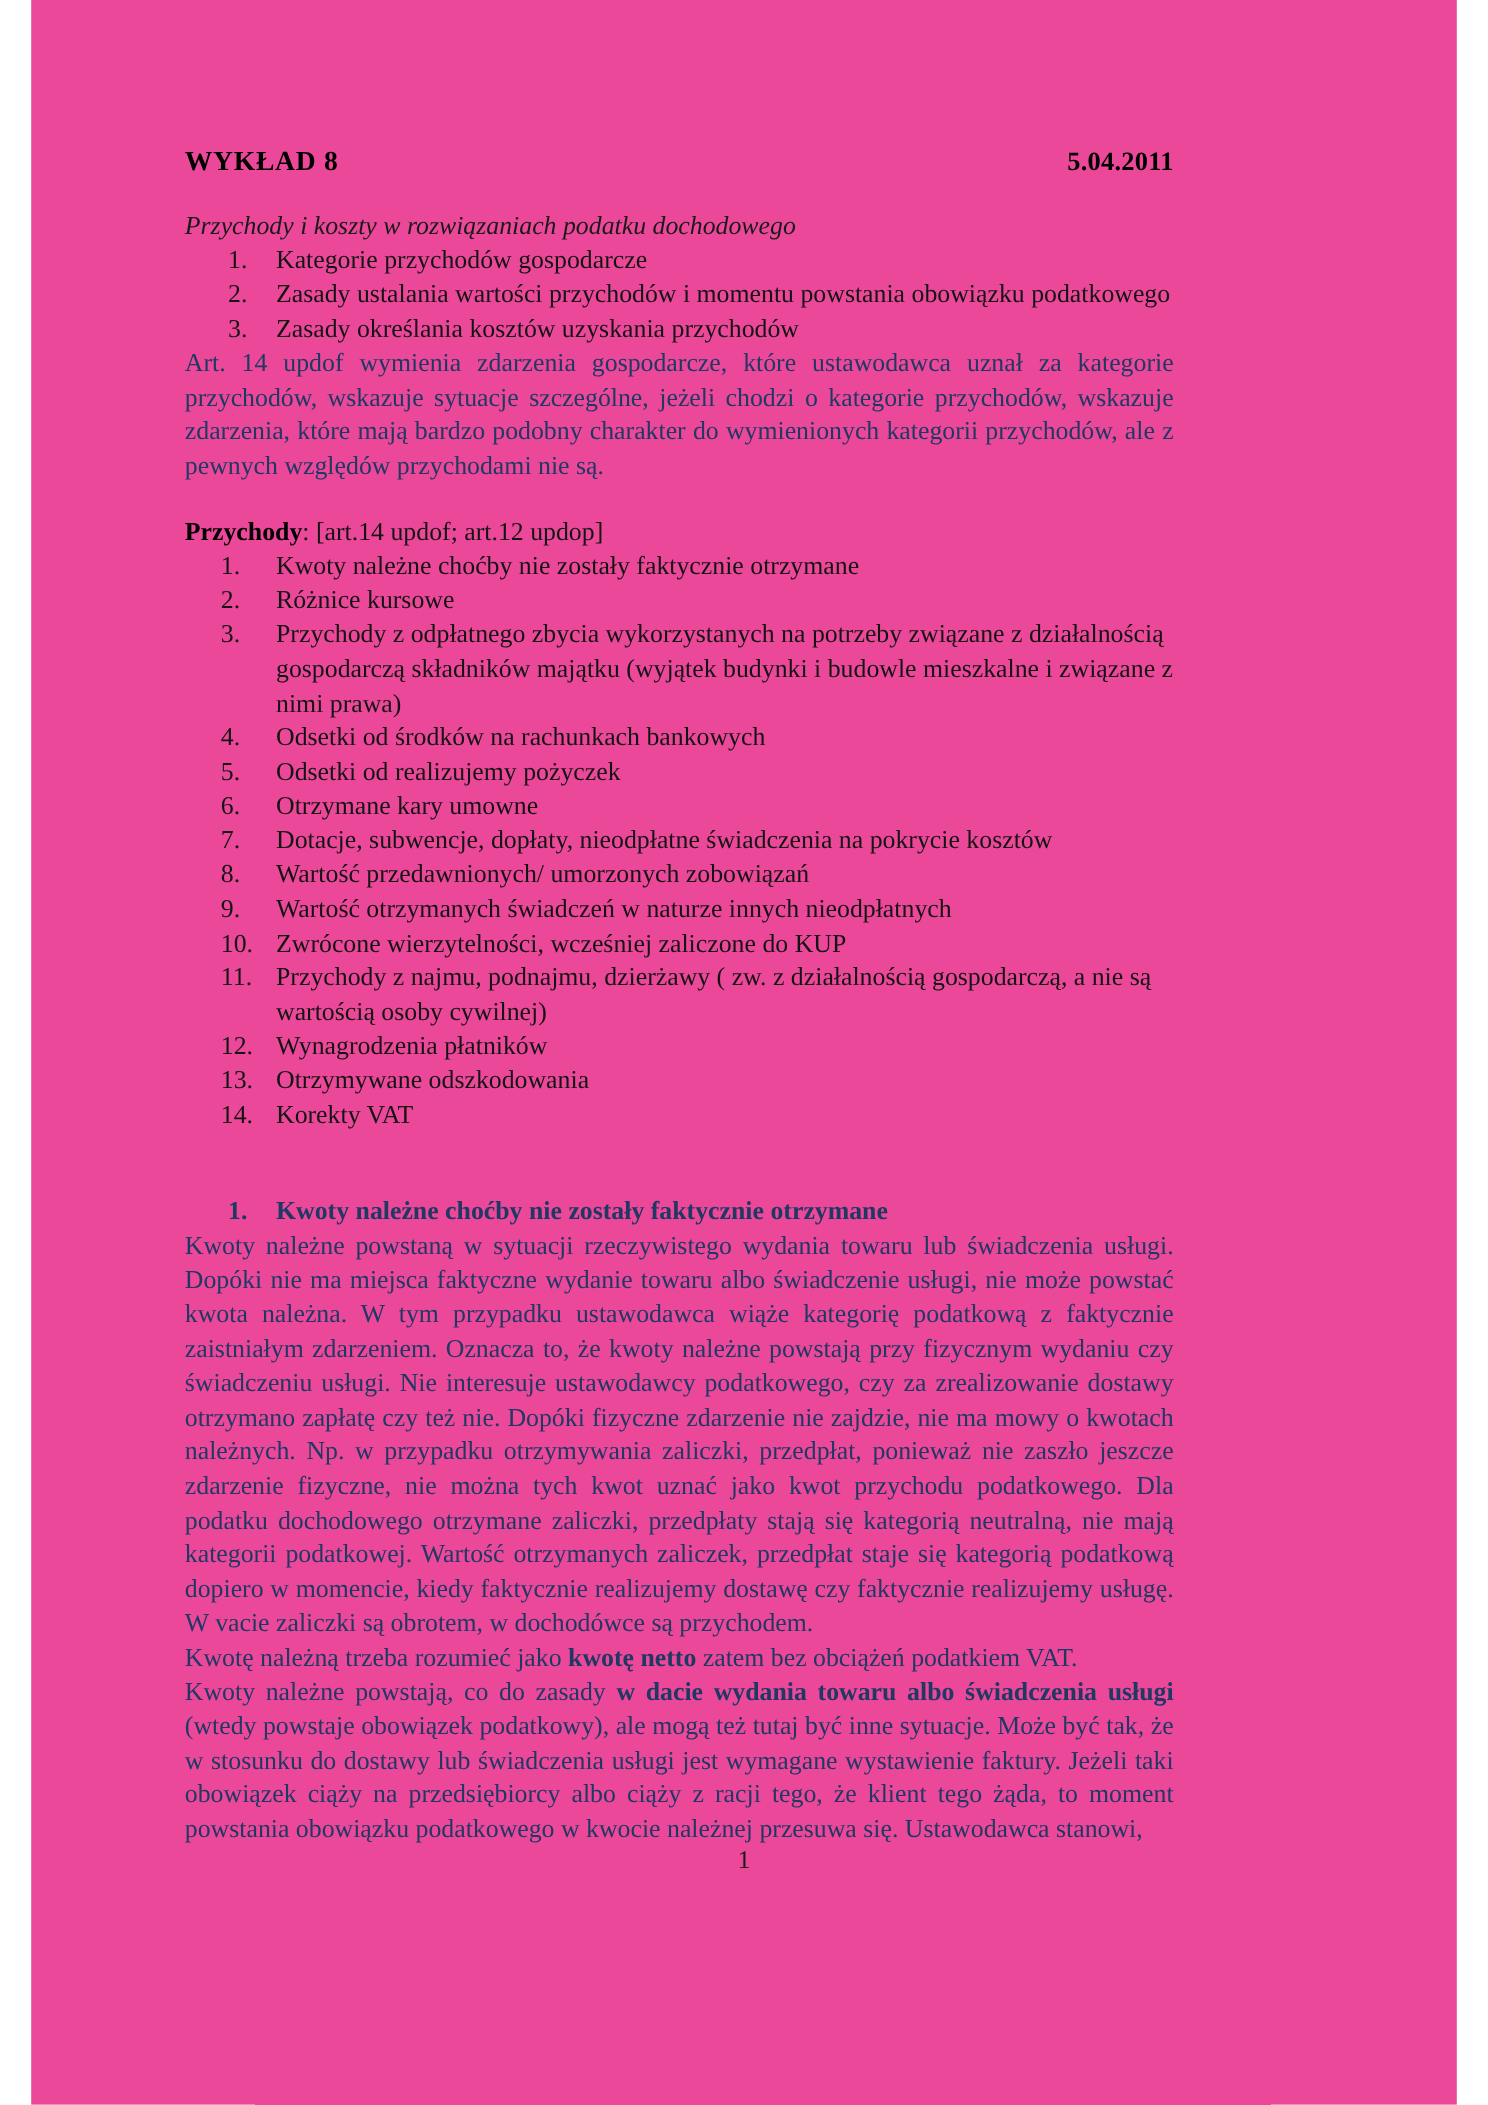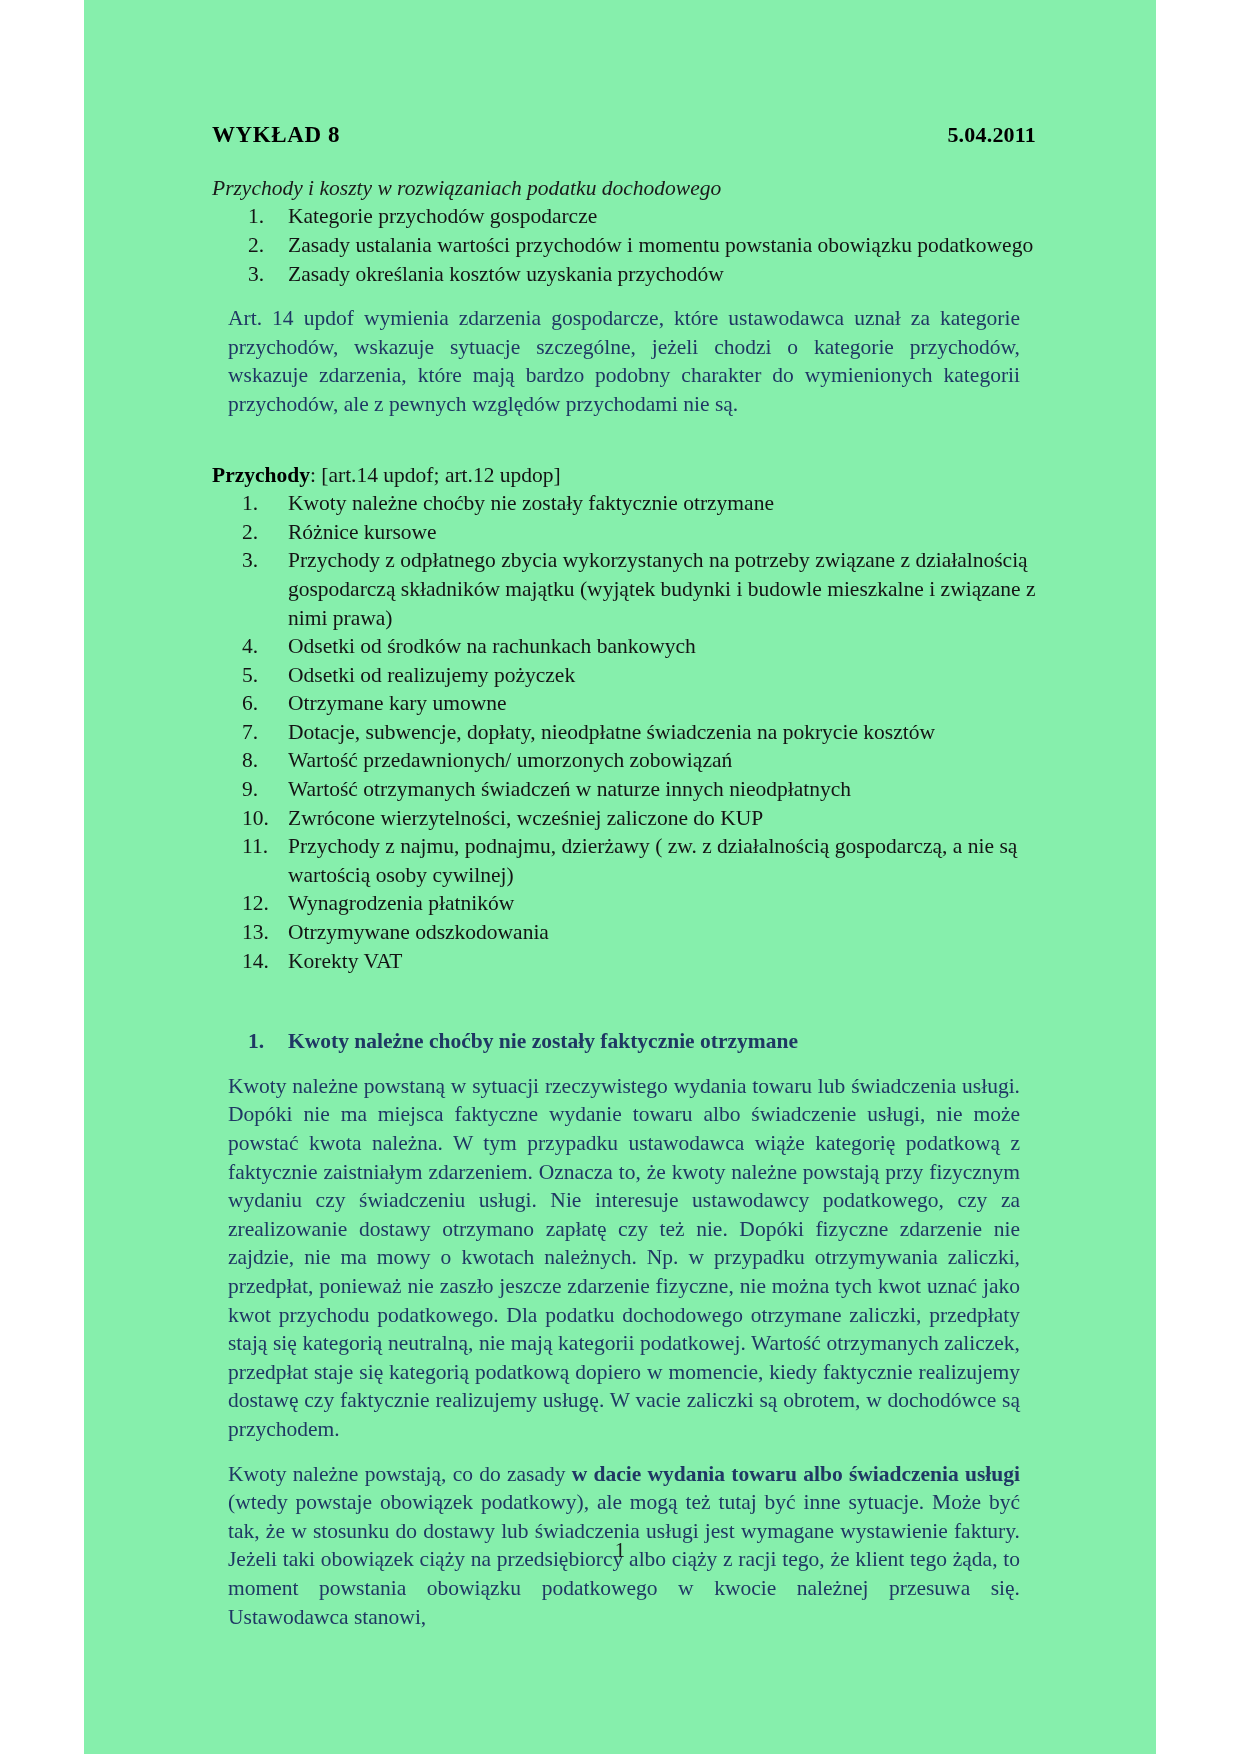--- a/index.html
+++ b/index.html
@@ -2,23 +2,23 @@
 <html><head>
 <meta charset="utf-8">
 <style>
   html, body {
     margin: 0;
     padding: 0;
     background: #ffffff;
   }
   .page {
     position: relative;
-    width: 1072px;
+    width: 1188px;
     height: 1754px;
-    background: #86efac;
+    background: #ec4899;
     margin: 0 auto;
     font-family: "Liberation Serif", "DejaVu Serif", serif;
     color: #1f3864;
     box-sizing: border-box;
     overflow: hidden;
   }
   .content {
     position: absolute;
     left: 128px;
     top: 122px;
@@ -50,21 +50,21 @@
     color: #1a1a1a;
     font-size: 21.5px;
     line-height: 1.32;
     font-style: italic;
   }
   .para-blue {
     color: #1f3864;
     font-size: 21.5px;
     line-height: 1.33;
     text-align: justify;
-    margin: 16px;
+    margin: 0;
   }
   .para-black {
     color: #141414;
     font-size: 21.5px;
     line-height: 1.33;
     margin: 0;
   }
   .spacer-md { height: 26px; }
   .spacer-lg { height: 52px; }
 
@@ -170,20 +170,21 @@
     </ol>
 
     <div class="spacer-lg"></div>
 
     <div class="sec-head">
       <span class="sec-num">1.</span><span>Kwoty należne choćby nie zostały faktycznie otrzymane</span>
     </div>
 
     <p class="para-blue">Kwoty należne powstaną w sytuacji rzeczywistego wydania towaru lub świadczenia usługi. Dopóki nie ma miejsca faktyczne wydanie towaru albo świadczenie usługi, nie może powstać kwota należna. W tym przypadku ustawodawca wiąże kategorię podatkową z faktycznie zaistniałym zdarzeniem. Oznacza to, że kwoty należne powstają przy fizycznym wydaniu czy świadczeniu usługi. Nie interesuje ustawodawcy podatkowego, czy za zrealizowanie dostawy otrzymano zapłatę czy też nie. Dopóki fizyczne zdarzenie nie zajdzie, nie ma mowy o kwotach należnych. Np. w przypadku otrzymywania zaliczki, przedpłat, ponieważ nie zaszło jeszcze zdarzenie fizyczne, nie można tych kwot uznać jako kwot przychodu podatkowego. Dla podatku dochodowego otrzymane zaliczki, przedpłaty stają się kategorią neutralną, nie mają kategorii podatkowej. Wartość otrzymanych zaliczek, przedpłat staje się kategorią podatkową dopiero w momencie, kiedy faktycznie realizujemy dostawę czy faktycznie realizujemy usługę. W vacie zaliczki są obrotem, w dochodówce są przychodem.</p>
 
+    <p class="para-blue"><span>Kwotę należną trzeba rozumieć jako </span><b class="bold-blue">kwotę netto</b><span> zatem bez obciążeń podatkiem VAT.</span></p>
 
     <p class="para-blue"><span>Kwoty należne powstają, co do zasady </span><b class="bold-blue">w dacie wydania towaru albo świadczenia usługi</b><span> (wtedy powstaje obowiązek podatkowy), ale mogą też tutaj być inne sytuacje. Może być tak, że w stosunku do dostawy lub świadczenia usługi jest wymagane wystawienie faktury. Jeżeli taki obowiązek ciąży na przedsiębiorcy albo ciąży z racji tego, że klient tego żąda, to moment powstania obowiązku podatkowego w kwocie należnej przesuwa się. Ustawodawca stanowi,</span></p>
 
   </div>
 
   <div class="page-number">1</div>
 
 </div>
 
 </body></html>

